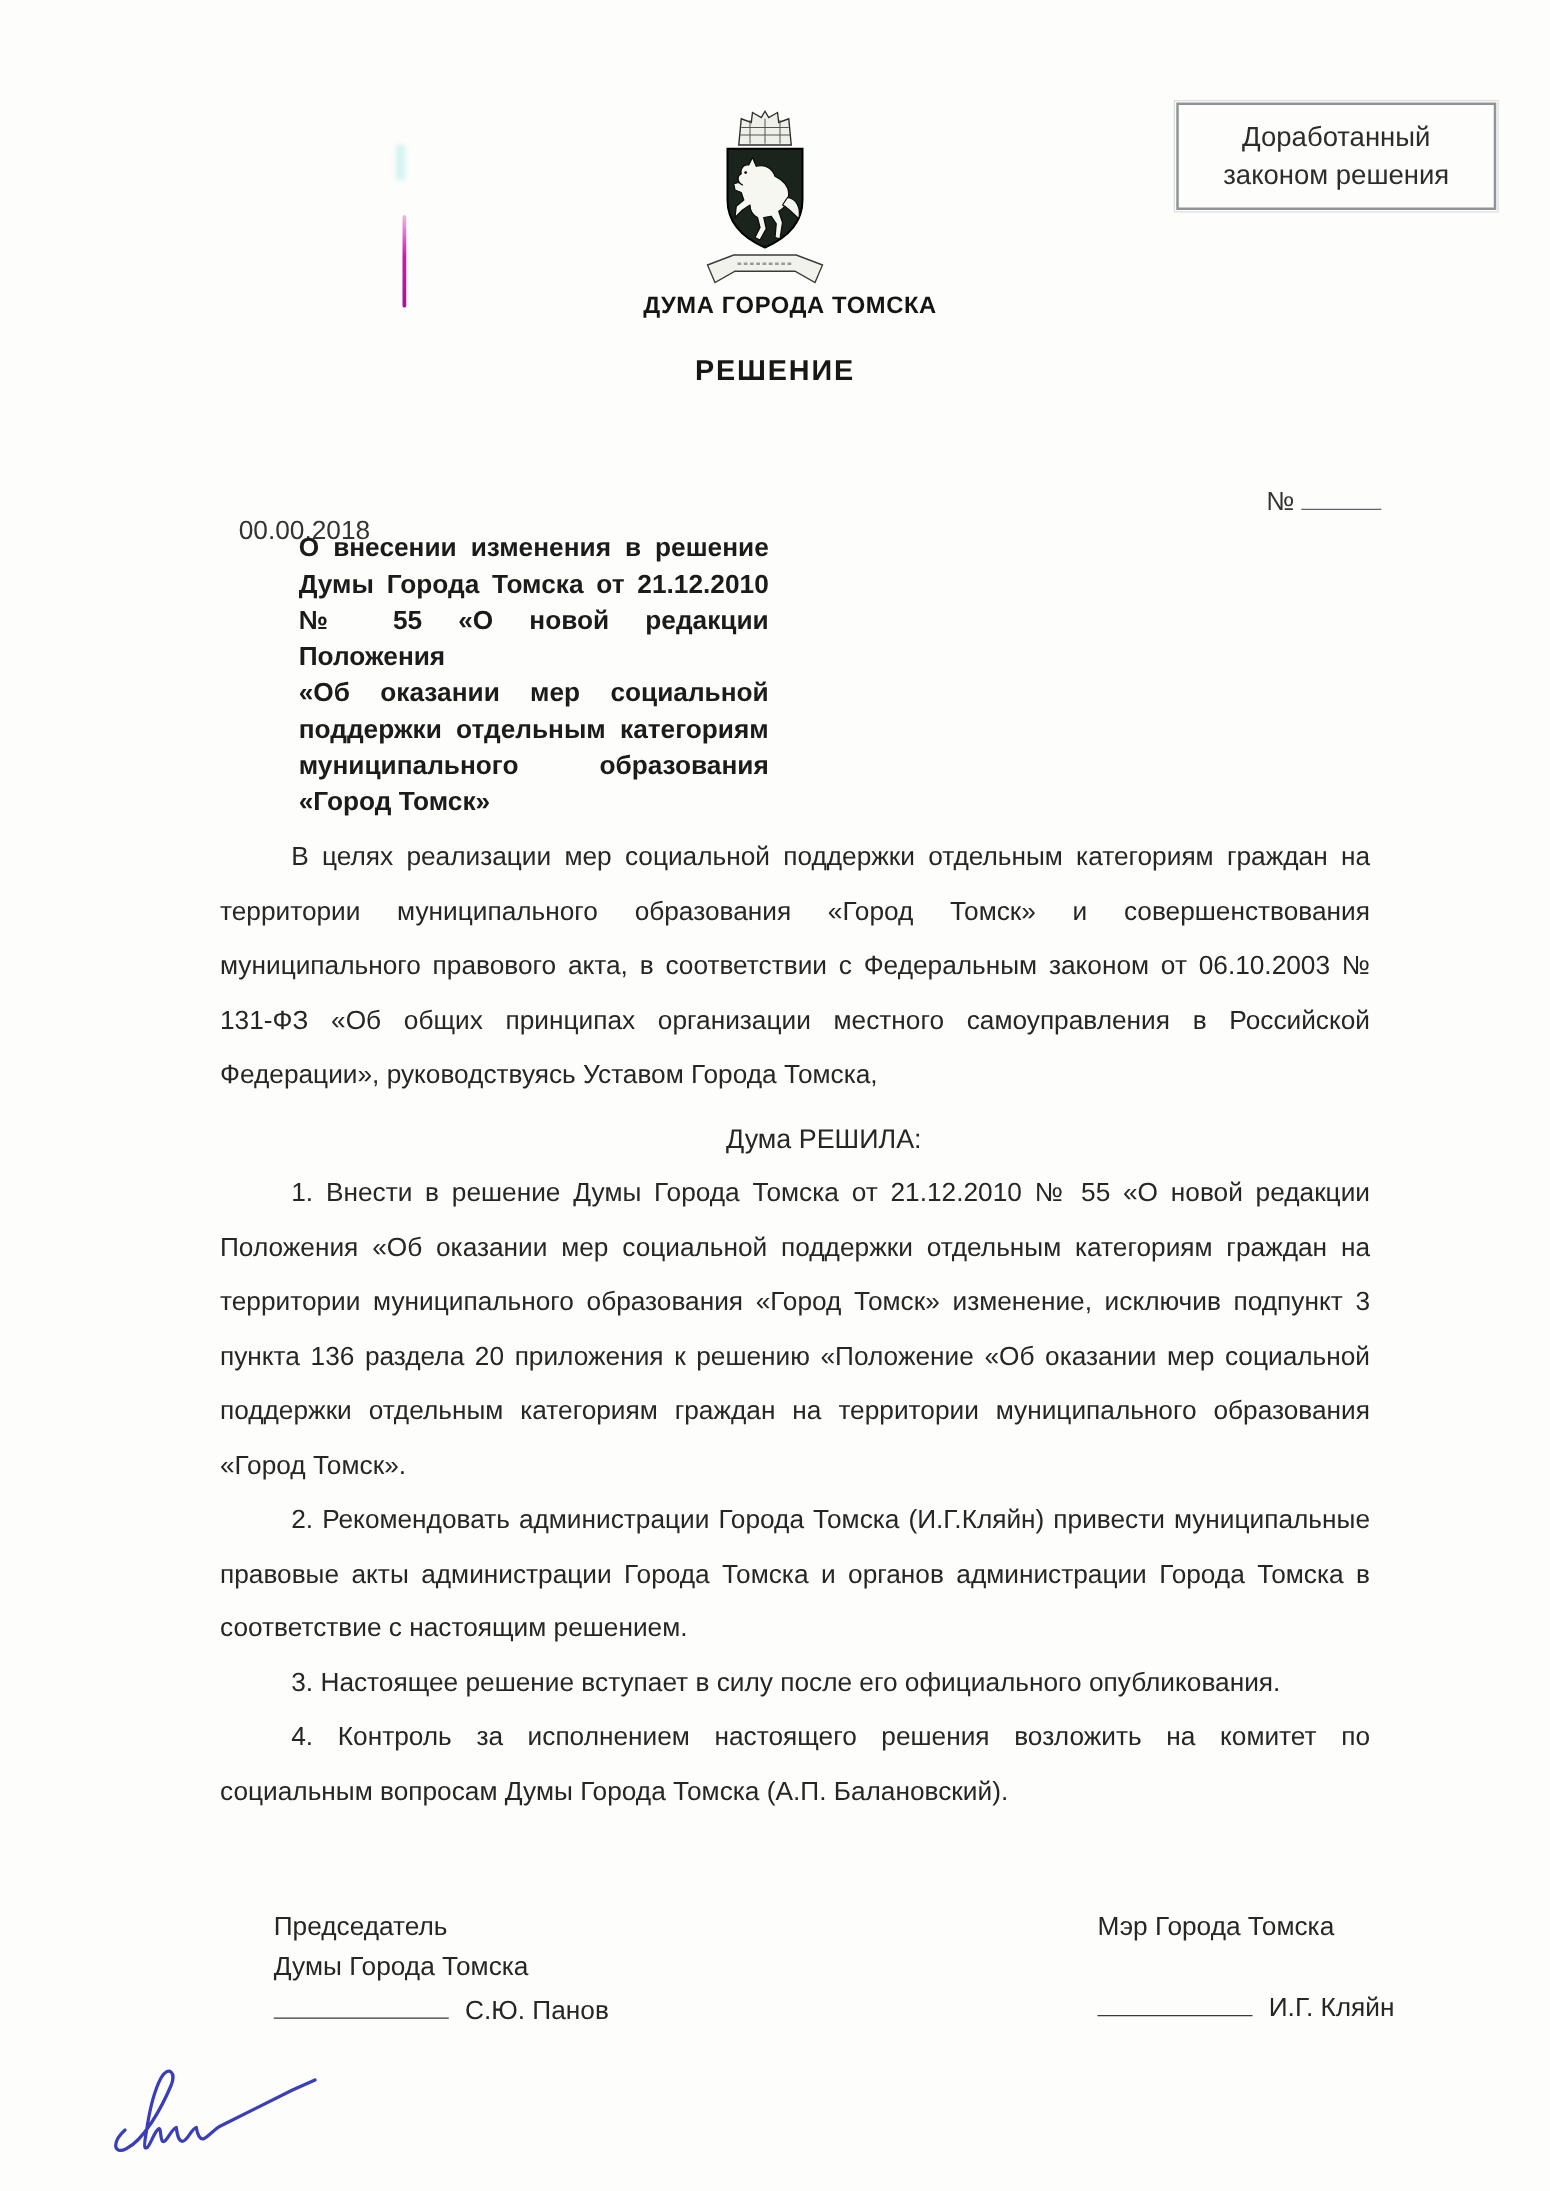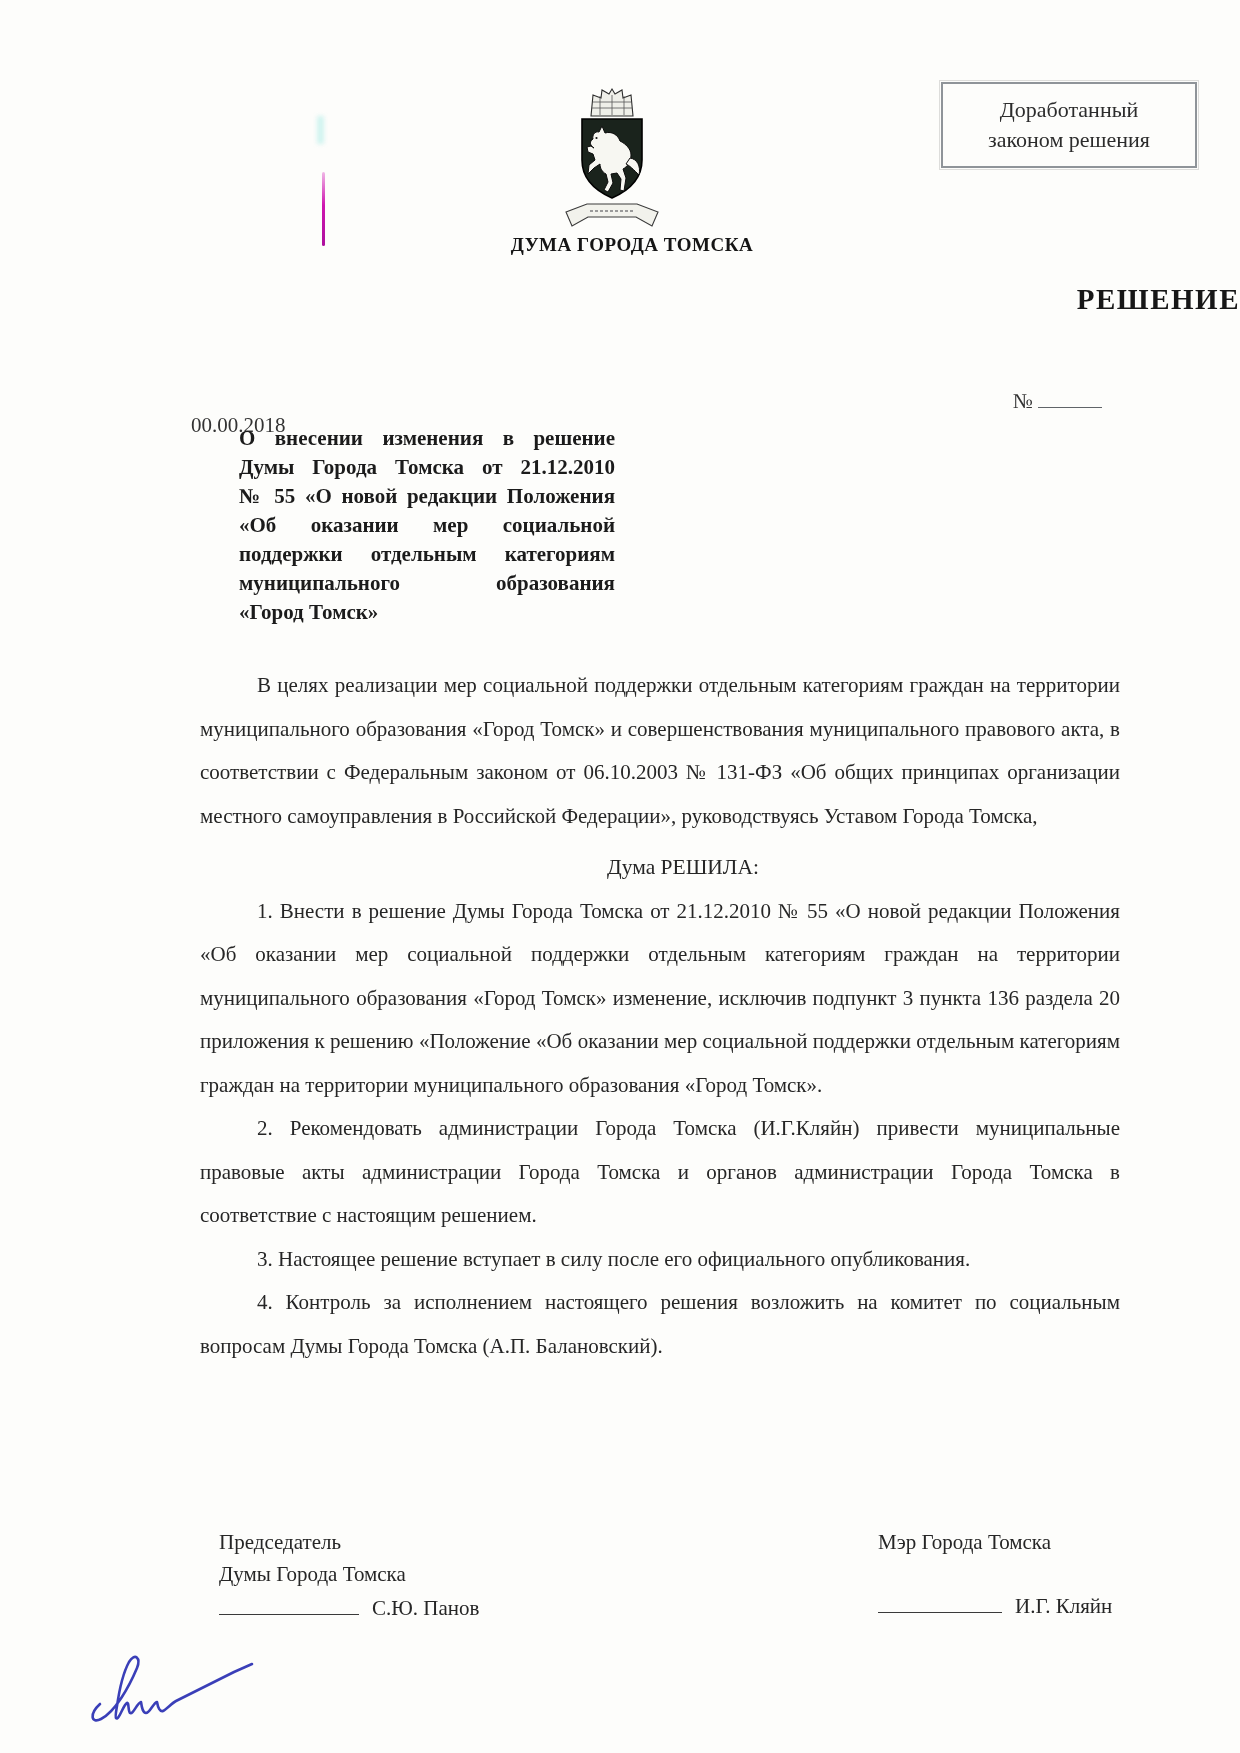--- a/index.html
+++ b/index.html
@@ -1,21 +1,21 @@
 <!DOCTYPE html>
 <html lang="ru"><head>
 <meta charset="utf-8">
 <style>
   html,body { margin:0; padding:0; background:#9a9a9a; }
   .page {
     position:relative;
     width:1240px; height:1753px;
     margin:0 auto;
     background:#fdfdfb;
-    font-family:Liberation Serif, serif;
+    font-family:Liberation Sans, sans-serif;
     color:#242424;
     overflow:hidden;
     box-shadow:0 0 8px rgba(0,0,0,.4);
   }
 
   
   .artifact-magenta { position:absolute; left:322px; top:172px; width:3px; height:74px;
     background:linear-gradient(#f0b8e6 0%, #cf16b0 45%, #ad0f9d 100%); border-radius:2px; }
   .artifact-cyan { position:absolute; left:317px; top:116px; width:7px; height:28px;
     background:#c9f2ee; filter:blur(2px); opacity:.85; }
@@ -26,34 +26,34 @@
     border:2px solid #8f9499; outline:1px solid #dddddb; outline-offset:1px;
     display:flex; flex-direction:column; align-items:center; justify-content:center;
     font-size:22px; line-height:30px; color:#2c2c2c; text-align:center;
   }
 
   
   .coat { position:absolute; left:560px; top:86px; width:104px; height:152px; }
 
   .org-title { position:absolute; left:0; top:234px; width:1240px; text-align:center;
     font-weight:bold; font-size:19px; letter-spacing:.5px; color:#151515;padding-left:12px; }
-  .doc-type { position:absolute; left:0; top:283px; width:1240px; text-align:right;
-    font-weight:bold; font-size:29px; letter-spacing:1.5px; color:#171717; }
+  .doc-type { position:absolute; left:0; top:283px; width:1240px; text-align:center;
+    font-weight:bold; font-size:23px; letter-spacing:1.5px; color:#171717; }
 
   .meta-date { position:absolute; left:191px; top:385px; font-size:21px; color:#333;margin-top:28px; }
   .meta-number { position:absolute; left:1013px; top:385px; font-size:21px; color:#333; }
   .numline { display:inline-block; width:64px; height:22px; border-bottom:1.6px solid #606468;
     margin-left:5px; vertical-align:baseline; }
 
   .subject { position:absolute; left:191px; top:424px; width:424px;
     font-weight:bold; font-size:21px; color:#1b1b1b; }
   .subject .line { line-height:29px; text-align:justify; text-align-last:justify;margin-left:48px; }
   .subject .line:last-child { text-align-last:left; }
 
-  .bodycol { position:absolute; left:200px; top:664px; width:920px;
+  .bodycol { position:absolute; left:176px; top:664px; width:920px;
     font-size:21px; line-height:43.5px; color:#262626; }
   .bodycol p { margin:0; text-indent:57px; text-align:justify; }
   .res-heading { text-align:left; text-align-last:center;
     text-indent:0 !important; padding-left:46px; margin-top:8px !important;
     font-size:21.5px; }
 
   .sig { position:absolute; font-size:21px; line-height:32px; color:#262626;margin-left:28px; }
   .sig-left { left:191px; top:1526px; }
   .sig-right { left:850px; top:1526px; }
   .sig-spacer { height:30px; }

